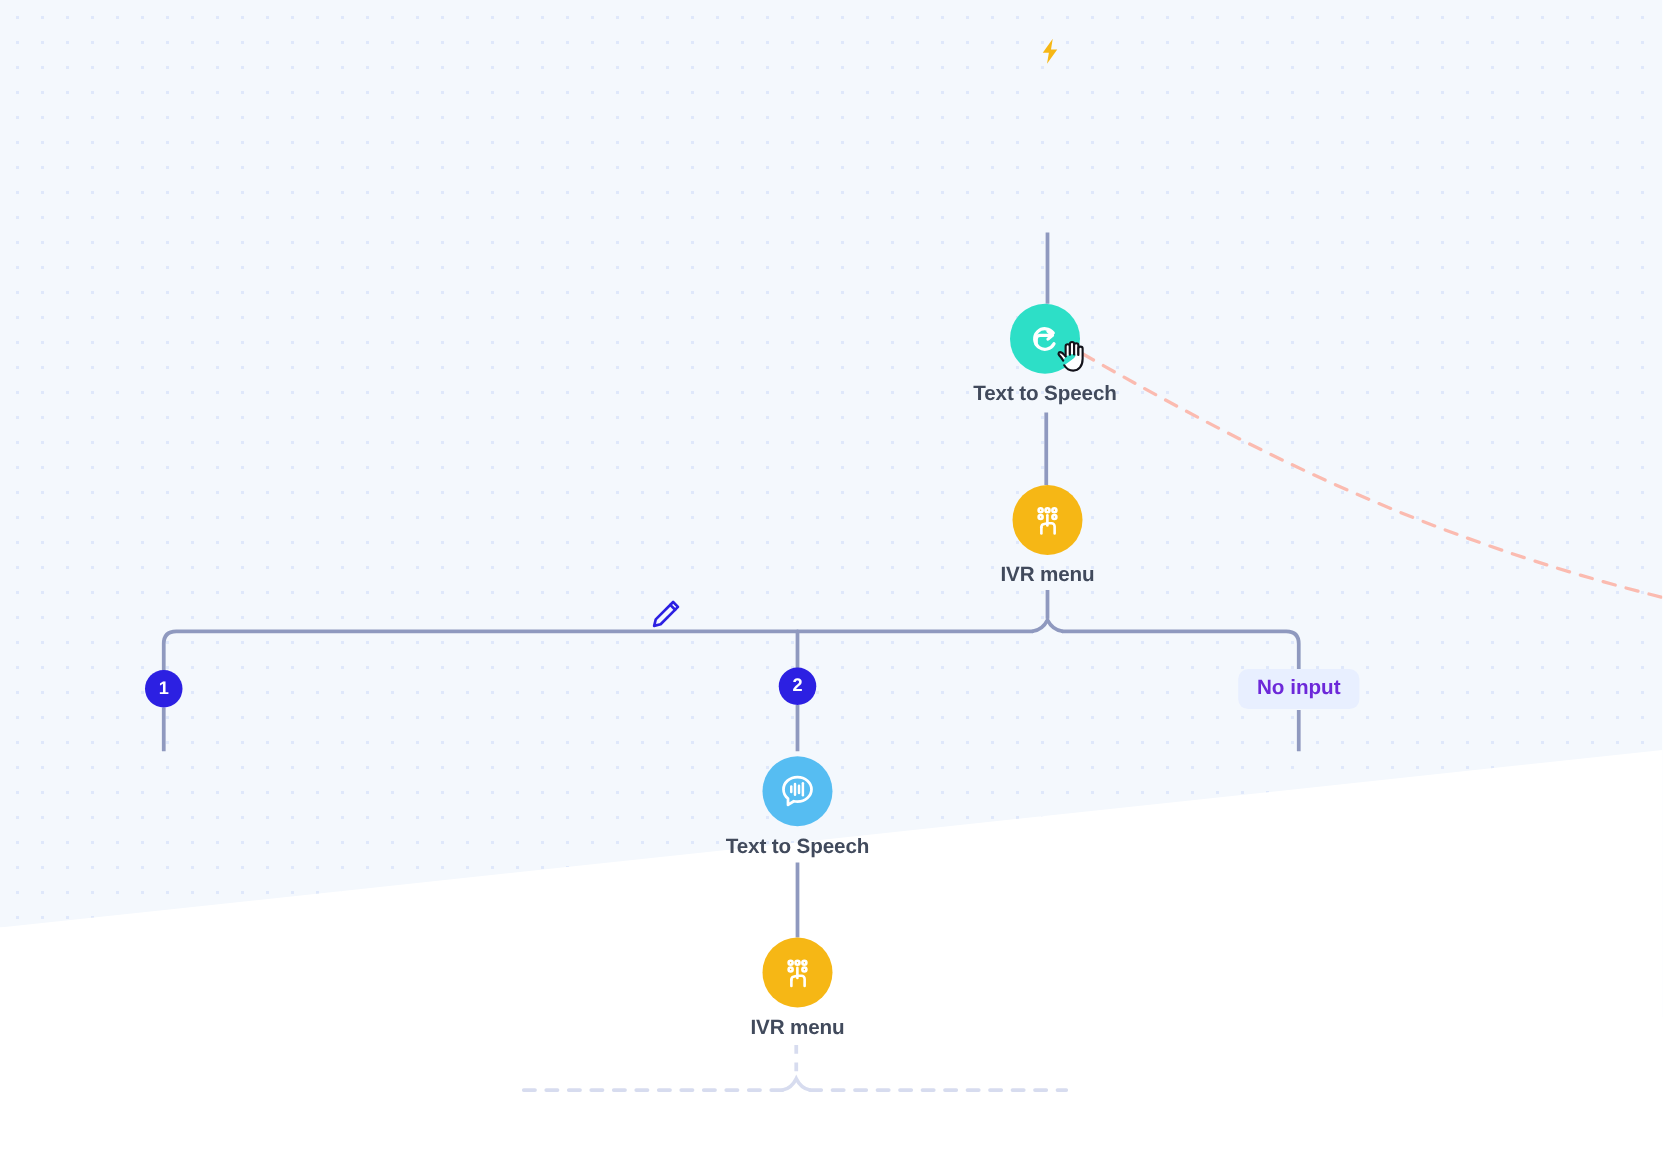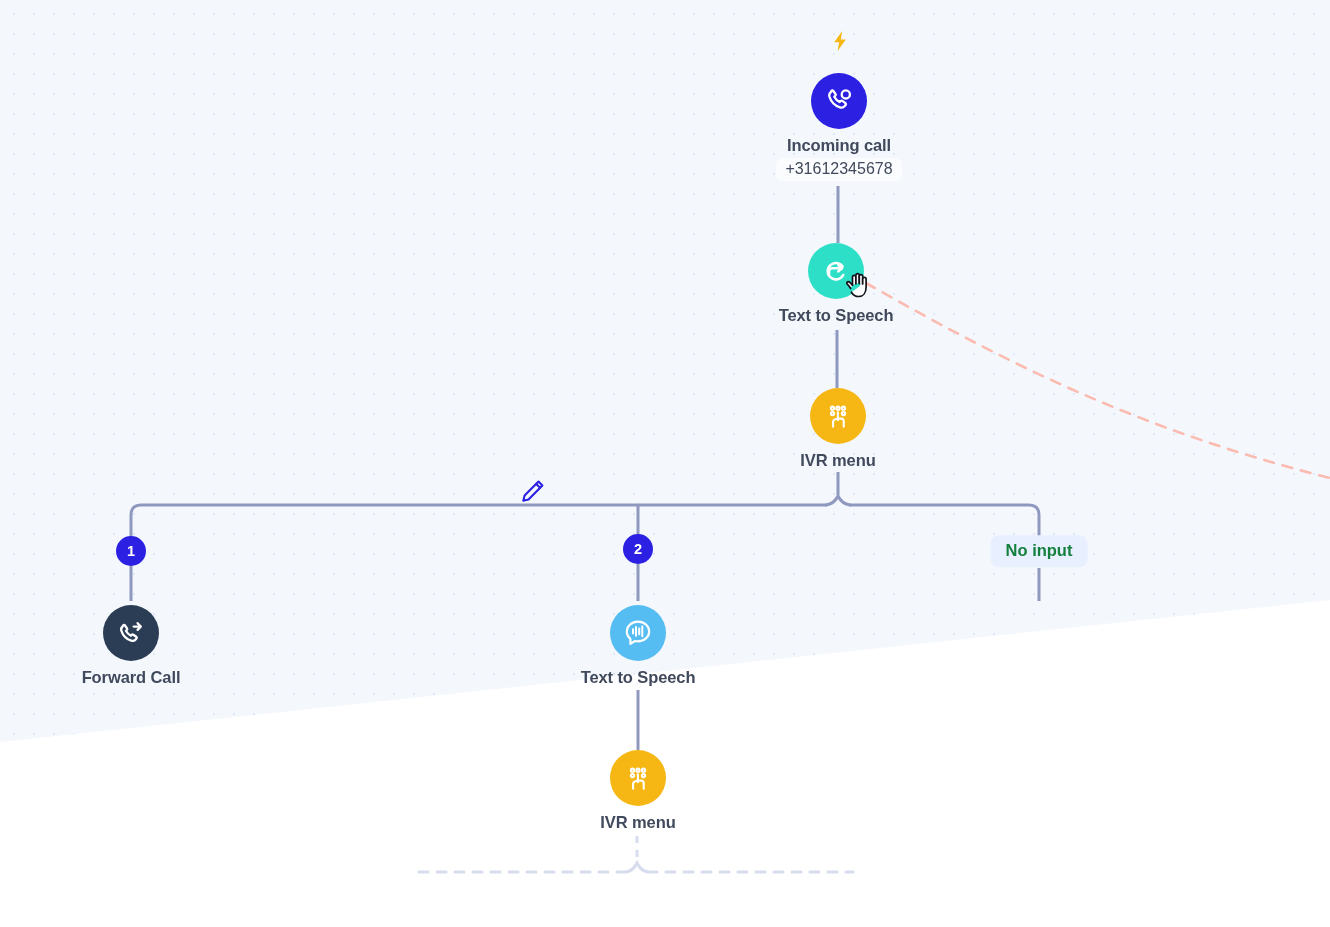--- a/index.html
+++ b/index.html
@@ -100,21 +100,21 @@
     line-height: 1;
   }
 
   
   .pill-badge {
     position: absolute;
     transform: translate(-50%, -50%);
     padding: 7px 15px 8px;
     border-radius: 8px;
     background: #e8efff;
-    color: #15803d;
+    color: #6d28d9;
     font-size: 16.5px;
     font-weight: bold;
     white-space: nowrap;
     line-height: 1;
   }
 
   
   .float-icon {
     position: absolute;
     line-height: 0;
@@ -164,30 +164,20 @@
 
     <path d="M 866 283 C 1010 365 1140 430 1330 478" stroke="#fbbbb0" stroke-width="2.6" fill="none" stroke-dasharray="10 9" stroke-linecap="round"></path>
   </svg>
 
   <div class="float-icon" style="left:830px; top:30px;">
     <svg width="20" height="22" viewBox="0 0 20 22">
       <path d="M12.2 1 L4.2 12.2 L9.1 12.2 L7.6 21 L15.8 9.6 L10.8 9.6 Z" fill="#f6b715"></path>
     </svg>
   </div>
 
-  <div class="node" style="left:839px; top:73px;">
-    <div class="bubble" style="background:#2c20e2;">
-      <svg width="32" height="32" viewBox="0 0 32 32" fill="none" stroke="#ffffff" stroke-width="2.3" stroke-linecap="round" stroke-linejoin="round">
-        <path d="M7.8 7.2c-1.4 1.2-1.9 3-1.3 4.7 1.6 4.9 5.6 8.9 10.5 10.5 1.7.6 3.5.1 4.7-1.3l.9-1.1c.5-.6.4-1.4-.2-1.9l-3-2.2c-.5-.4-1.3-.3-1.8.2l-.9 1c-2.3-1.2-4.2-3.1-5.4-5.4l1-.9c.5-.5.6-1.3.2-1.8l-2.2-3c-.5-.6-1.3-.7-1.9-.2z"></path>
-        <circle cx="22.8" cy="9.4" r="4.1"></circle>
-      </svg>
-    </div>
-    <div class="caption">Incoming call</div>
-    <div class="subcaption">+31612345678</div>
-  </div>
 
   <div class="node" style="left:836px; top:243px;">
     <div class="bubble" style="background:#2ddfc7;">
       <svg width="32" height="32" viewBox="0 0 32 32" fill="none" stroke="#ffffff" stroke-width="2.6" stroke-linecap="round" stroke-linejoin="round">
         <path d="M9 20.5v-4.3a3 3 0 0 1 3-3h9.6"></path>
         <path d="M18.4 10.1l3.6 3.1-3.6 3.1"></path>
         <path d="M22.6 11.4a8.2 8.2 0 1 0 .6 8.6"></path>
       </svg>
     </div>
     <div class="caption">Text to Speech</div>
@@ -219,30 +209,20 @@
           <path d="M15.9 12.2v8.1"></path>
           <path d="M11.1 21.8c0-1.2.5-2.1 1.6-2.4l3.2-.8"></path>
           <path d="M15.9 18.6h3.3c1.4 0 2.5 1.1 2.5 2.5v5.6"></path>
           <path d="M11.1 21.8v4.9"></path>
         </g>
       </svg>
     </div>
     <div class="caption">IVR menu</div>
   </div>
 
-  <div class="node" style="left:131px; top:605px;">
-    <div class="bubble" style="background:#2b3c55;">
-      <svg width="32" height="32" viewBox="0 0 32 32" fill="none" stroke="#ffffff" stroke-width="2.3" stroke-linecap="round" stroke-linejoin="round">
-        <path d="M7.6 9.5c-1.3 1.1-1.8 2.8-1.2 4.4 1.5 4.6 5.2 8.3 9.8 9.8 1.6.5 3.3.1 4.4-1.2l.8-1c.5-.6.4-1.3-.2-1.8l-2.8-2c-.5-.4-1.2-.3-1.7.2l-.8.9c-2.1-1.1-3.9-2.9-5-5l.9-.8c.5-.5.6-1.2.2-1.7l-2-2.8c-.4-.6-1.2-.7-1.8-.2z"></path>
-        <path d="M18.6 9.6h6.8"></path>
-        <path d="M22.6 6.2l3.1 3.4-3.1 3.3"></path>
-      </svg>
-    </div>
-    <div class="caption">Forward Call</div>
-  </div>
 
   <div class="node" style="left:638px; top:605px;">
     <div class="bubble" style="background:#56bdf2;">
       <svg width="32" height="32" viewBox="0 0 32 32">
         <path d="M16 4.6c-6.2 0-11.2 4.4-11.2 9.9 0 2.9 1.4 5.5 3.6 7.3v5.1l4.6-2.9c1 .2 2 .3 3 .3 6.2 0 11.2-4.4 11.2-9.8S22.2 4.6 16 4.6z" fill="none" stroke="#ffffff" stroke-width="2.2" stroke-linejoin="round"></path>
         <g stroke="#ffffff" stroke-width="2" stroke-linecap="round">
           <path d="M11 12.2v4.3"></path>
           <path d="M14 10.1v8.6"></path>
           <path d="M17.2 11.5v5.8"></path>
           <path d="M20.3 9.5v9.7"></path>

